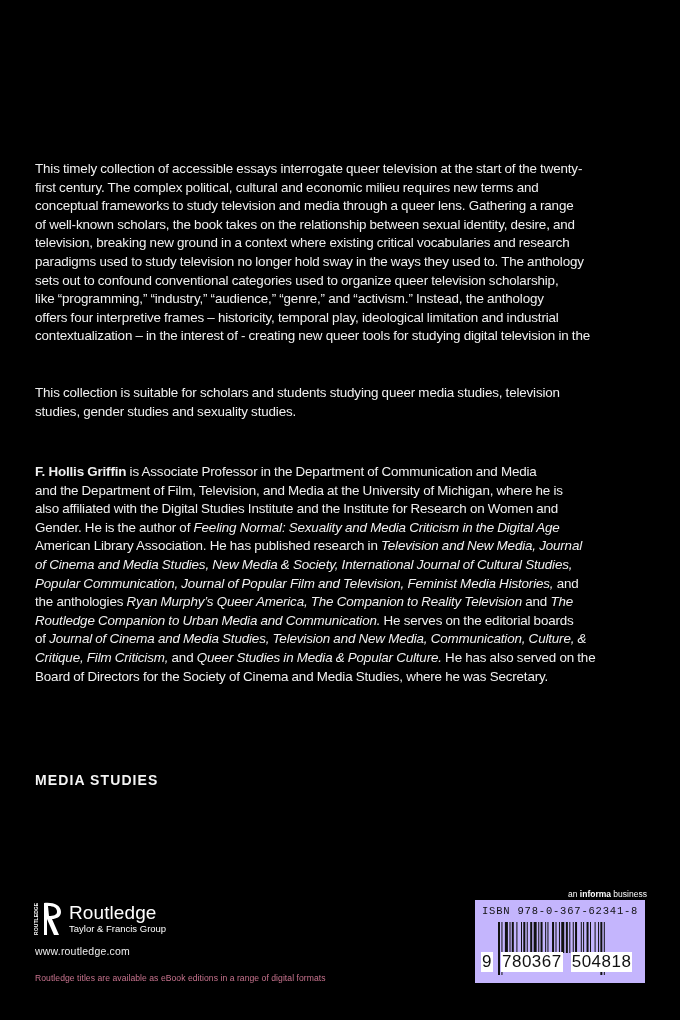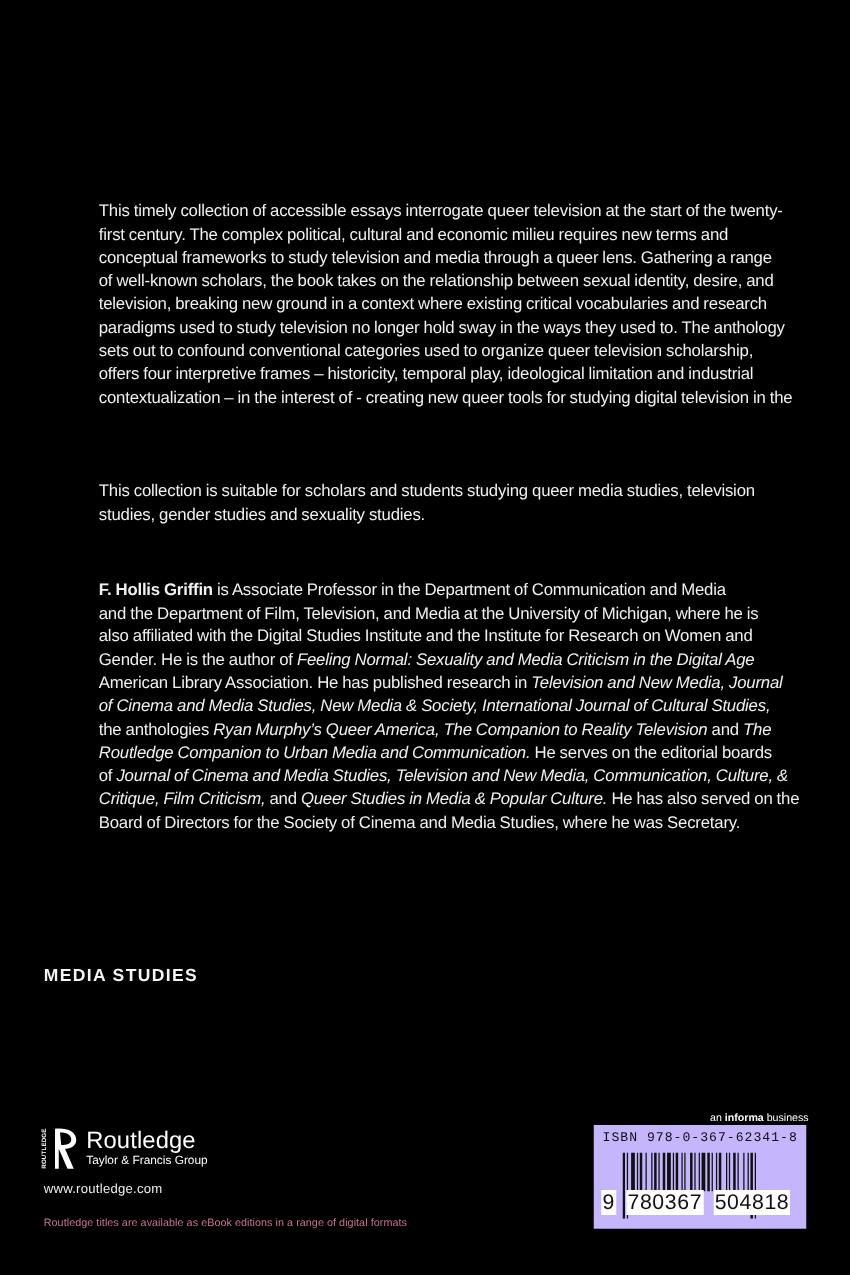--- a/index.html
+++ b/index.html
@@ -15,21 +15,21 @@
       width: 620px;
       font-size: 13.4px;
       line-height: 18.6px;
       letter-spacing: -0.15px;
       word-spacing: -0.3px;
       color: #f0f0f0;
     }
     .p1 { top: 160px; }
     .p2 { top: 384px; }
     .p3 { top: 463px; }
-    .text-block .line { display: block; white-space: nowrap; margin-left: 44px; }
+    .text-block .line { display: block; white-space: nowrap; }
     .text-block em { font-style: italic; }
     .text-block strong { font-weight: bold; }
 
     .category {
       position: absolute;
       left: 35px;
       top: 772px;
       font-size: 14px;
       font-weight: bold;
       letter-spacing: 1.1px;
@@ -145,34 +145,36 @@
 <body>
 
 <div class="text-block p1" id="desc">
     <span class="line">This timely collection of accessible essays interrogate queer television at the start of the twenty-</span>
     <span class="line">first century. The complex political, cultural and economic milieu requires new terms and</span>
     <span class="line">conceptual frameworks to study television and media through a queer lens. Gathering a range</span>
     <span class="line">of well-known scholars, the book takes on the relationship between sexual identity, desire, and</span>
     <span class="line">television, breaking new ground in a context where existing critical vocabularies and research</span>
     <span class="line">paradigms used to study television no longer hold sway in the ways they used to. The anthology</span>
     <span class="line">sets out to confound conventional categories used to organize queer television scholarship,</span>
+    <span class="line">like “programming,” “industry,” “audience,” “genre,” and “activism.” Instead, the anthology</span>
     <span class="line">offers four interpretive frames – historicity, temporal play, ideological limitation and industrial</span>
     <span class="line">contextualization – in the interest of - creating new queer tools for studying digital television in the</span>
   </div>
 <div class="text-block p2" id="aud">
     <span class="line">This collection is suitable for scholars and students studying queer media studies, television</span>
     <span class="line">studies, gender studies and sexuality studies.</span>
   </div>
 <div class="text-block p3" id="bio">
     <span class="line"><strong>F. Hollis Griffin</strong><span> is Associate Professor in the Department of Communication and Media</span></span>
     <span class="line"><span>and the Department of Film, Television, and Media at the University of Michigan, where he is</span></span>
     <span class="line"><span>also affiliated with the Digital Studies Institute and the Institute for Research on Women and</span></span>
     <span class="line"><span>Gender. He is the author of </span><em>Feeling Normal: Sexuality and Media Criticism in the Digital Age</em></span>
     <span class="line"><span>American Library Association. He has published research in </span><em>Television and New Media, Journal</em></span>
     <span class="line"><em>of Cinema and Media Studies, New Media &amp; Society, International Journal of Cultural Studies,</em></span>
+    <span class="line"><em>Popular Communication, Journal of Popular Film and Television, Feminist Media Histories,</em><span> and</span></span>
     <span class="line"><span>the anthologies </span><em>Ryan Murphy’s Queer America, The Companion to Reality Television</em><span> and </span><em>The</em></span>
     <span class="line"><em>Routledge Companion to Urban Media and Communication.</em><span> He serves on the editorial boards</span></span>
     <span class="line"><span>of </span><em>Journal of Cinema and Media Studies, Television and New Media, Communication, Culture, &amp;</em></span>
     <span class="line"><em>Critique, Film Criticism,</em><span> and </span><em>Queer Studies in Media &amp; Popular Culture.</em><span> He has also served on the</span></span>
     <span class="line"><span>Board of Directors for the Society of Cinema and Media Studies, where he was Secretary.</span></span>
   </div>
 
 <div class="category">MEDIA STUDIES</div>
 
 <div class="publisher">

